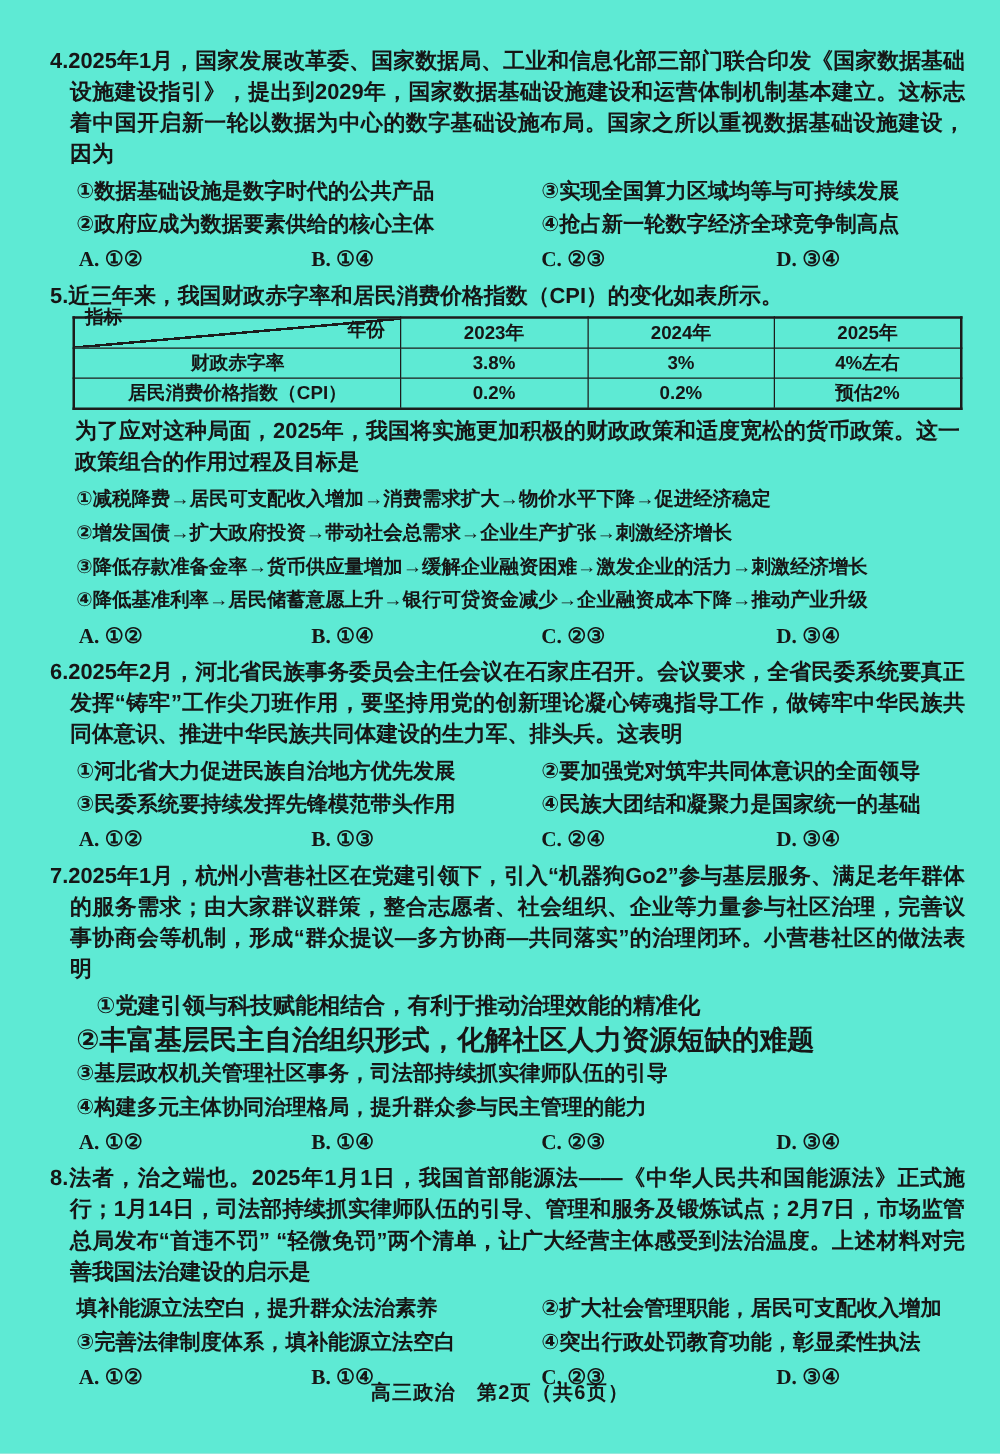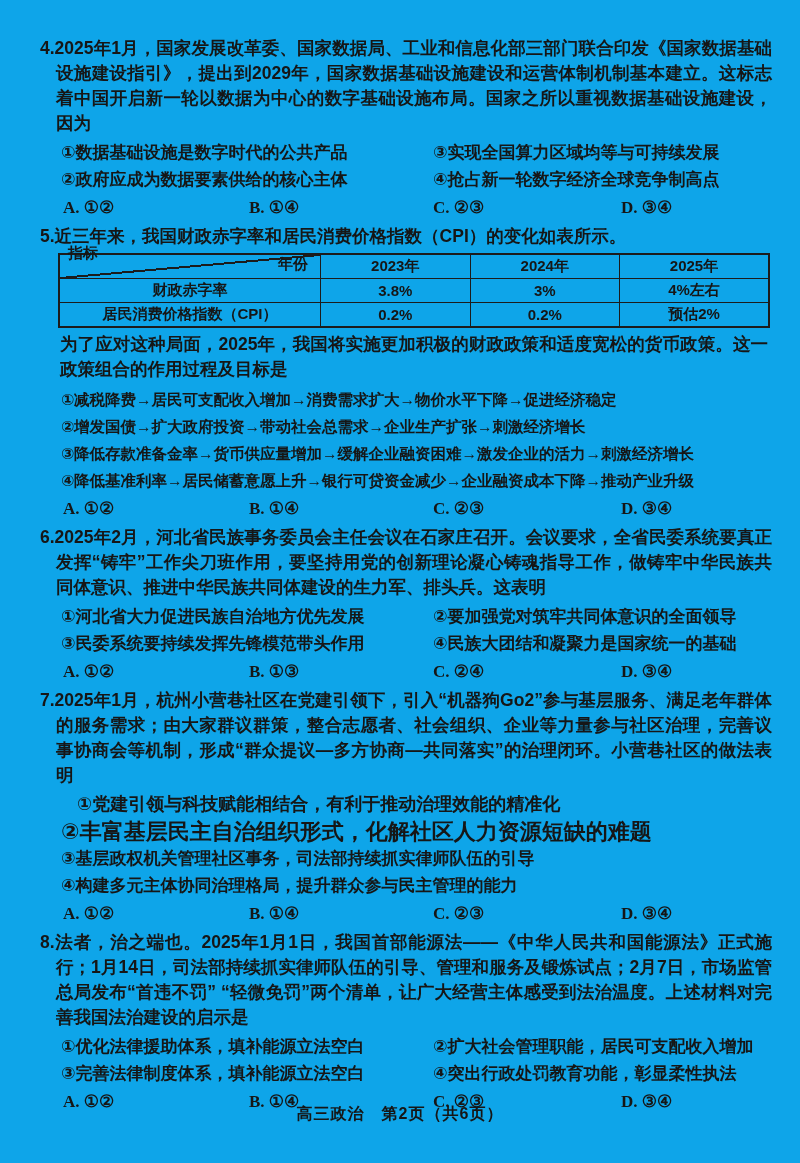--- a/index.html
+++ b/index.html
@@ -1,20 +1,20 @@
 <!DOCTYPE html>
 <html><head>
 <meta charset="utf-8">
 <style>
   html,body { margin:0; padding:0; background:#e8e8e6; }
   .page {
     position:relative;
     width:800px; height:1163px;
     margin:0 auto;
-    background:#0ea5e9;
+    background:#5eead4;
     color:#161616;
     font-family:"Liberation Sans","DejaVu Sans",sans-serif;
     font-weight:bold;
     box-sizing:border-box;
     padding:36px 28px 0 40px;
     overflow:hidden;
   }
   .question { margin-bottom:2px; }
   .stem {
     margin:0;
@@ -170,21 +170,21 @@
       <span class="choice">A. ①②</span>
       <span class="choice">B. ①④</span>
       <span class="choice">C. ②③</span>
       <span class="choice">D. ③④</span>
     </div>
   </section>
 
   <section class="question">
     <p class="stem"><span class="qnum">8.</span><span>法者，治之端也。2025年1月1日，我国首部能源法——《中华人民共和国能源法》正式施行；1月14日，司法部持续抓实律师队伍的引导、管理和服务及锻炼试点；2月7日，市场监管总局发布“首违不罚” “轻微免罚”两个清单，让广大经营主体感受到法治温度。上述材料对完善我国法治建设的启示是</span></p>
     <div class="opts opts-two">
-      <span class="opt">①优化法律援助体系，填补能源立法空白</span>
+      <span class="opt">填补能源立法空白，提升群众法治素养</span>
       <span class="opt">②扩大社会管理职能，居民可支配收入增加</span>
       <span class="opt">③完善法律制度体系，填补能源立法空白</span>
       <span class="opt">④突出行政处罚教育功能，彰显柔性执法</span>
     </div>
     <div class="choices">
       <span class="choice">A. ①②</span>
       <span class="choice">B. ①④</span>
       <span class="choice">C. ②③</span>
       <span class="choice">D. ③④</span>
     </div>

